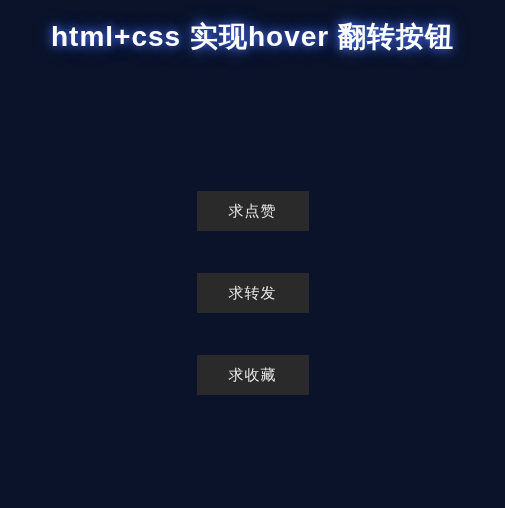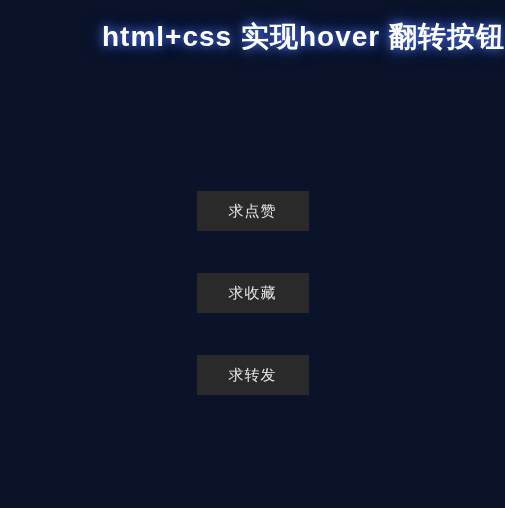--- a/index.html
+++ b/index.html
@@ -8,21 +8,21 @@
       box-sizing: border-box;
     }
     body {
       width: 505px;
       height: 508px;
       background-color: #0a1329;
       font-family: "Microsoft YaHei", Arial, sans-serif;
       overflow: hidden;
     }
     .title {
-      text-align: right;
+      text-align: center;
       font-size: 28px;
       font-weight: bold;
       color: #ffffff;
       padding-top: 18px;
       text-shadow: 0 0 10px rgba(80, 120, 255, 0.9), 0 0 18px rgba(50, 90, 220, 0.7);
       letter-spacing: 1px;
     }
     .button-container {
       display: flex;
       flex-direction: column;
@@ -46,15 +46,15 @@
       letter-spacing: 1px;
     }
   </style>
 </head>
 <body>
 
 <h1 class="title">html+css 实现hover 翻转按钮</h1>
 
 <div class="button-container">
   <button class="flip-button">求点赞</button>
+  <button class="flip-button">求转发</button>
   <button class="flip-button">求收藏</button>
-  <button class="flip-button">求转发</button>
 </div>
 
 </body></html>

